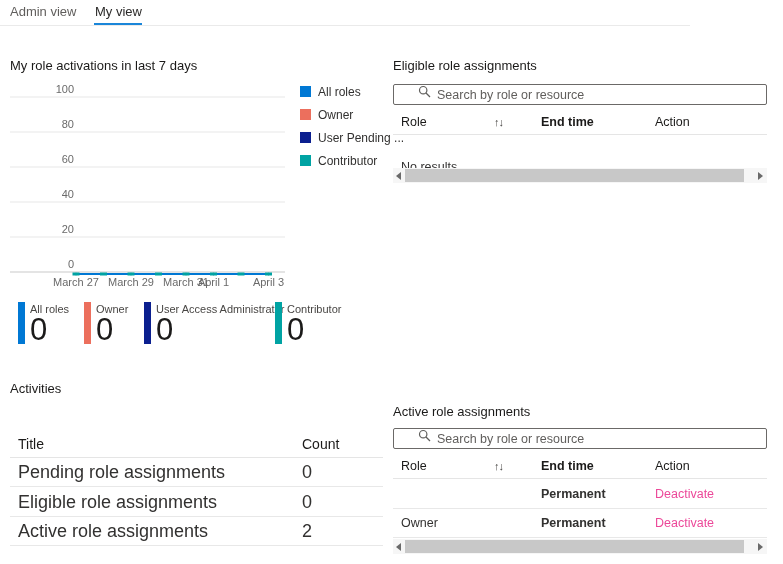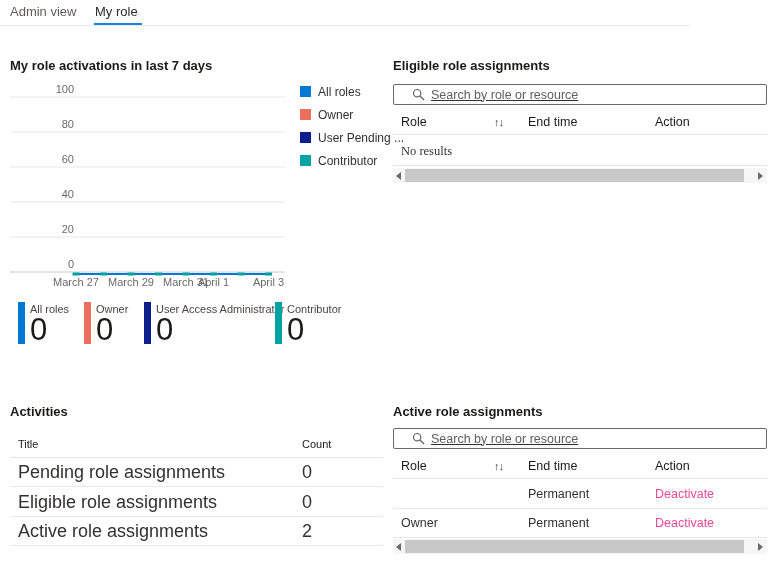--- a/index.html
+++ b/index.html
@@ -8,76 +8,76 @@
   body { position:relative; color:#323130; }
 
   
   .tabbar { position:absolute; left:0; top:0; width:690px; height:26px; border-bottom:1px solid #eaeaea; }
   .tab { position:absolute; top:4px; font-size:13px; cursor:pointer; }
   .tab-admin { left:10px; color:#605e5c; }
   .tab-my { left:95px; color:#2b2a29; }
   .tab-underline { position:absolute; left:94px; top:23px; width:48px; height:2px; background:#1a86d9; }
 
   
-  .panel-title { position:absolute; font-size:13px; font-weight:bold; color:#1b1a19; }
+  .panel-title { position:absolute; font-size:13px; font-weight:normal; color:#1b1a19; }
 
   
   #chart-svg { position:absolute; left:8px; top:80px; overflow:visible; }
   #chart-svg text { font-family:"Liberation Sans", sans-serif; }
   .legend { position:absolute; left:300px; top:86px; }
   .legend-item { display:flex; align-items:center; margin-bottom:12px; height:11px; }
   .legend-swatch { width:11px; height:11px; margin-right:7px; flex:none; }
   .legend-label { font-size:12px; color:#323130; white-space:nowrap; }
 
   
   .stats { position:absolute; top:302px; left:0; }
   .stat-card { position:absolute; top:0; display:flex; height:42px; }
   .stat-bar { width:7px; height:42px; margin-right:5px; flex:none; }
   .stat-label { font-size:11px; color:#484644; white-space:nowrap; line-height:12px; margin-top:1px; }
   .stat-value { font-size:31px; line-height:30px; color:#1b1a19; }
 
   
   .rpanel { position:absolute; left:393px; width:374px; }
   .searchbox { position:absolute; left:0; width:374px; height:21px; border:1px solid #6b6967;
-               border-radius:2px; background:#fff; display:flex; align-items:center; padding:0 18px;text-decoration:underline; }
+               border-radius:2px; background:#fff; display:flex; padding:0 24px; }
   .searchbox svg { flex:none; margin-right:6px; }
   .searchbox input { border:none; outline:none; width:100%; font-size:12.5px;
                      font-family:"Liberation Sans", sans-serif; color:#323130; background:transparent; }
   .searchbox input::placeholder { color:#605e5c; opacity:1; }
 
   .thead { position:absolute; left:0; width:374px; height:25px; border-bottom:1px solid #e5e5e5; font-size:12.5px; color:#1b1a19; }
   .trow  { position:absolute; left:0; width:374px; height:29px; border-bottom:1px solid #e8e8e8; font-size:12.5px; color:#323130; }
   .cell { position:absolute; top:50%; transform:translateY(-50%); white-space:nowrap; }
   .c-role { left:8px; }
   .c-sort { left:101px; font-size:11px; color:#484644; letter-spacing:-1px; cursor:pointer; }
-  .c-end  { left:135px; }
+  .c-end  { left:148px;font-weight:bold; }
   .c-action { left:262px; }
   .action-link { color:#ec4899; cursor:pointer; }
   .empty-row { position:absolute; left:0; width:374px; height:30px; border-bottom:1px solid #e5e5e5; font-size:12.5px; color:#323130; }
 
   
   .hscroll { position:absolute; left:0; width:374px; height:15px; background:#f6f6f6; }
   .sb-thumb { position:absolute; left:12px; right:23px; top:1px; bottom:1px; background:#c8c8c8; }
   .sb-arrow { position:absolute; top:3.5px; width:0; height:0; cursor:pointer; }
   .sb-arrow.left  { left:3px;  border-top:4px solid transparent; border-bottom:4px solid transparent; border-right:5px solid #6a6a6a; }
   .sb-arrow.right { right:4px; border-top:4px solid transparent; border-bottom:4px solid transparent; border-left:5px solid #6a6a6a; }
 
   
   .lpanel { position:absolute; left:10px; width:373px; }
-  .a-head { position:absolute; width:373px; height:28px; border-bottom:1px solid #e5e5e5; font-size:11px; color:#1b1a19; }
+  .a-head { position:absolute; width:373px; height:28px; border-bottom:1px solid #e5e5e5; font-size:14px; color:#1b1a19; }
   .a-row  { position:absolute; width:373px; height:29px; border-bottom:1px solid #e8e8e8; font-size:18px; color:#323130; cursor:pointer; }
   .a-title { left:8px; }
   .a-count { left:292px; }
 </style>
 </head>
 <body>
 
 <div class="tabbar">
   <span class="tab tab-admin">Admin view</span>
-  <span class="tab tab-my">My role</span>
+  <span class="tab tab-my">My view</span>
   <div class="tab-underline"></div>
 </div>
 
 <div class="panel-title" style="left:10px; top:58px;">My role activations in last 7 days</div>
 <svg id="chart-svg" width="290" height="212">
     <line x1="2" y1="192" x2="277" y2="192" stroke="#c9c9c9" stroke-width="1"></line>
     <text x="66" y="188" text-anchor="end" fill="#6a6a6a" font-size="11">0</text>
     <line x1="2" y1="157" x2="277" y2="157" stroke="#e7e7e7" stroke-width="1"></line>
     <text x="66" y="153" text-anchor="end" fill="#6a6a6a" font-size="11">20</text>
     <line x1="2" y1="122" x2="277" y2="122" stroke="#e7e7e7" stroke-width="1"></line>
@@ -170,31 +170,31 @@
       <line x1="8" y1="8" x2="12" y2="12" stroke="#5f5e5c" stroke-width="1.2"></line>
     </svg>
     <input type="text" placeholder="Search by role or resource" style="">
   </div>
   <div class="thead" style="top:110px;">
     <span class="cell c-role">Role</span>
     <span class="cell c-sort">↑↓</span>
     <span class="cell c-end">End time</span>
     <span class="cell c-action">Action</span>
   </div>
-  <div class="empty-row" style="top:136px;font-family:Liberation Serif, serif;">
+  <div class="empty-row" style="top:152px;">
     <span class="cell c-role">No results</span>
   </div>
   <div class="hscroll" style="top:168px;">
     <div class="sb-arrow left"></div>
     <div class="sb-thumb"></div>
     <div class="sb-arrow right"></div>
   </div>
 </div>
 
-<div class="panel-title" style="left:10px; top:404px;">Activities</div>
+<div class="panel-title" style="left:10px; top:381px;">Activities</div>
 <div class="lpanel" style="top:0;">
   <div class="a-head" style="top:430px;">
     <span class="cell a-title">Title</span>
     <span class="cell a-count">Count</span>
   </div>
   <div class="a-row" style="top:458px;">
     <span class="cell a-title">Pending role assignments</span>
     <span class="cell a-count">0</span>
   </div>
   <div class="a-row" style="top:488px;">

